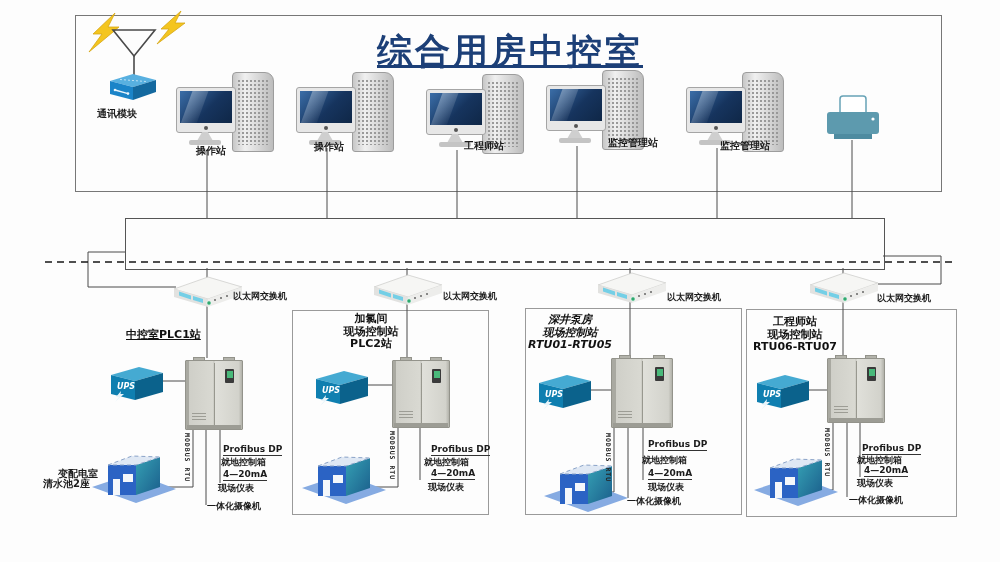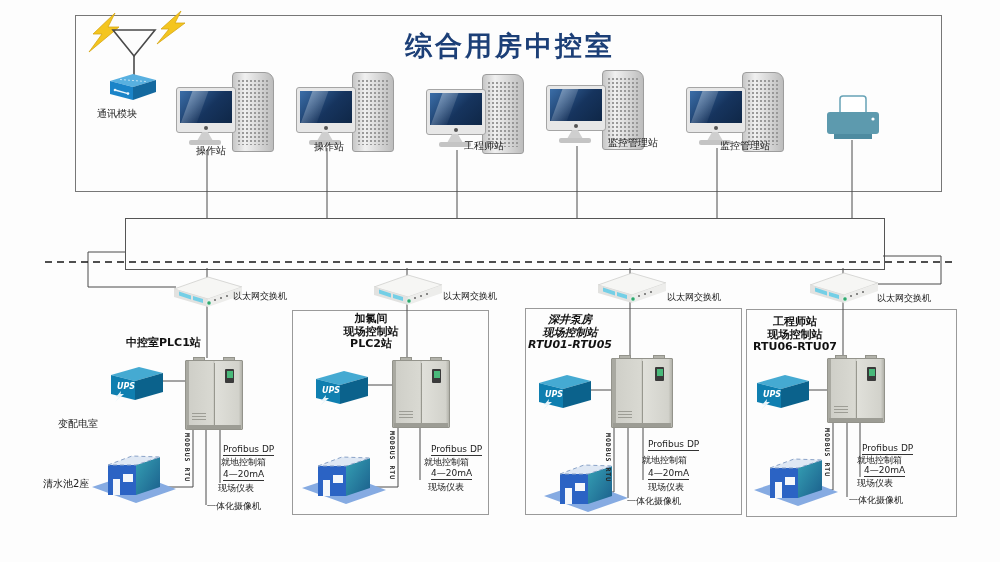--- a/index.html
+++ b/index.html
@@ -2,27 +2,27 @@
 <html><head>
 <meta charset="utf-8">
 <style>
   html,body{margin:0;padding:0;background:#fff;}
   #stage{position:relative;width:1000px;height:562px;background:#fdfdfd;overflow:hidden;
          font-family:"DejaVu Sans","Liberation Sans",sans-serif;}
   .box{position:absolute;border:1.4px solid #777;background:transparent;}
   .gbox{position:absolute;border:1px solid #9a9a9a;background:transparent;}
   #wires{position:absolute;left:0;top:0;z-index:2;pointer-events:none;}
   .dev{position:absolute;z-index:3;}
-  .lbl{position:absolute;z-index:4;font-weight:normal;font-size:10px;color:#1b1b1b;white-space:nowrap;}
+  .lbl{position:absolute;z-index:4;font-weight:bold;font-size:10px;color:#1b1b1b;white-space:nowrap;}
   .lbl-s{font-size:9px;}
   .u{border-bottom:1.3px solid #333;padding-bottom:1px;}
   .st-title{position:absolute;z-index:4;font-weight:bold;font-size:11px;color:#111;
             text-align:center;line-height:12.5px;white-space:nowrap;}
   .page-title{position:absolute;z-index:4;font-family:"DejaVu Serif","Liberation Serif",serif;
-              font-weight:bold;font-size:27px;color:#1c3f77;letter-spacing:3px;text-align:center;}
+              font-weight:bold;font-size:35px;color:#1c3f77;letter-spacing:3px;text-align:center;text-decoration:underline;}
   .modbus{position:absolute;z-index:4;font-family:"DejaVu Sans Mono","Liberation Mono",monospace;
           font-weight:bold;font-size:6.5px;color:#222;letter-spacing:1px;white-space:nowrap;
           transform:rotate(90deg);transform-origin:0 0;}
   
   .computer{position:absolute;width:102px;height:85px;z-index:3;}
   .tower{position:absolute;right:4px;top:0;width:40px;height:78px;border:1px solid #9d9d9d;
          border-radius:4px 9px 3px 3px;background:linear-gradient(90deg,#c7c7c7,#f0f0f0 30%,#bdbdbd);}
   .tower::after{content:"";position:absolute;left:4px;right:4px;top:6px;bottom:6px;
          background-image:radial-gradient(#979797 0.7px,transparent 0.9px);background-size:4px 4px;}
   .monitor{position:absolute;left:0;top:15px;width:58px;height:44px;background:#e7e7e7;
@@ -220,21 +220,21 @@
     <circle cx="47" cy="26" r="1" fill="#666"></circle>
       <circle cx="53" cy="24" r="1" fill="#666"></circle>
       <circle cx="59" cy="22" r="1" fill="#666"></circle>
     <circle cx="41" cy="29" r="2.2" fill="#2fa96f" stroke="#fff" stroke-width="0.7"></circle>
   </svg>
   <div class="lbl lbl-s" style="left:233px;top:290px;">以太网交换机</div>
   <div class="lbl lbl-s" style="left:443px;top:290px;">以太网交换机</div>
   <div class="lbl lbl-s" style="left:667px;top:291px;">以太网交换机</div>
   <div class="lbl lbl-s" style="left:877px;top:292px;">以太网交换机</div>
 
-  <div class="st-title" style="left:126px;top:337px;text-align:left;">中控室PLC1站</div>
+  <div class="st-title" style="left:126px;top:329px;text-align:left;text-decoration:underline;">中控室PLC1站</div>
   <svg class="dev" style="left:108px;top:364px;" width="58" height="40">
     <polygon points="3,11 31,3 55,9 27,17" fill="#45aad2"></polygon>
     <polygon points="3,11 27,17 27,36 3,30" fill="#0f7fb0"></polygon>
     <polygon points="27,17 55,9 55,28 27,36" fill="#0b628c"></polygon>
     <text x="9" y="25" font-size="8" font-weight="bold" font-style="italic" fill="#fff">UPS</text>
     <path d="M13 27 L8 33 L11 33 L7 38 L16 30 L12.5 30 Z" fill="#e8f4fa"></path>
   </svg>
   <div class="cabinet" style="left:185px;top:357px;">
     <div class="cab-tab" style="left:8px;"></div>
       <div class="cab-tab" style="right:8px;"></div>
@@ -251,21 +251,21 @@
   <div class="lbl lbl-s" style="left:218px;top:482px;">现场仪表</div>
   <div class="lbl lbl-s" style="left:207px;top:500px;">一体化摄像机</div>
   <svg class="dev" style="left:90px;top:447px;" width="88" height="56">
     <polygon points="2,40 44,26 86,42 46,56" fill="#86abe2"></polygon>
     <polygon points="46,18 70,10 70,40 46,48" fill="url(#gSide)"></polygon>
     <rect x="18" y="18" width="28" height="30" fill="#2b63c4"></rect>
     <polygon points="18,18 42,9 70,10 46,18" fill="#dfe8f4" stroke="#8aa3c8" stroke-width="1" stroke-dasharray="4,3"></polygon>
     <rect x="23" y="32" width="7" height="16" fill="#f4f7fb"></rect>
     <rect x="33" y="27" width="10" height="8" fill="#f4f7fb"></rect>
   </svg>
-  <div class="lbl" style="left:58px;top:417px;">变配电室</div>
+  <div class="lbl" style="left:58px;top:467px;">变配电室</div>
   <div class="lbl" style="left:43px;top:477px;">清水池2座</div>
 
   <div class="st-title" style="left:306px;top:313px;width:130px;">
     <div>加氯间</div>
     <div>现场控制站</div>
     <div>PLC2站</div>
   </div>
   <svg class="dev" style="left:313px;top:368px;" width="58" height="40">
     <polygon points="3,11 31,3 55,9 27,17" fill="#45aad2"></polygon>
     <polygon points="3,11 27,17 27,36 3,30" fill="#0f7fb0"></polygon>

